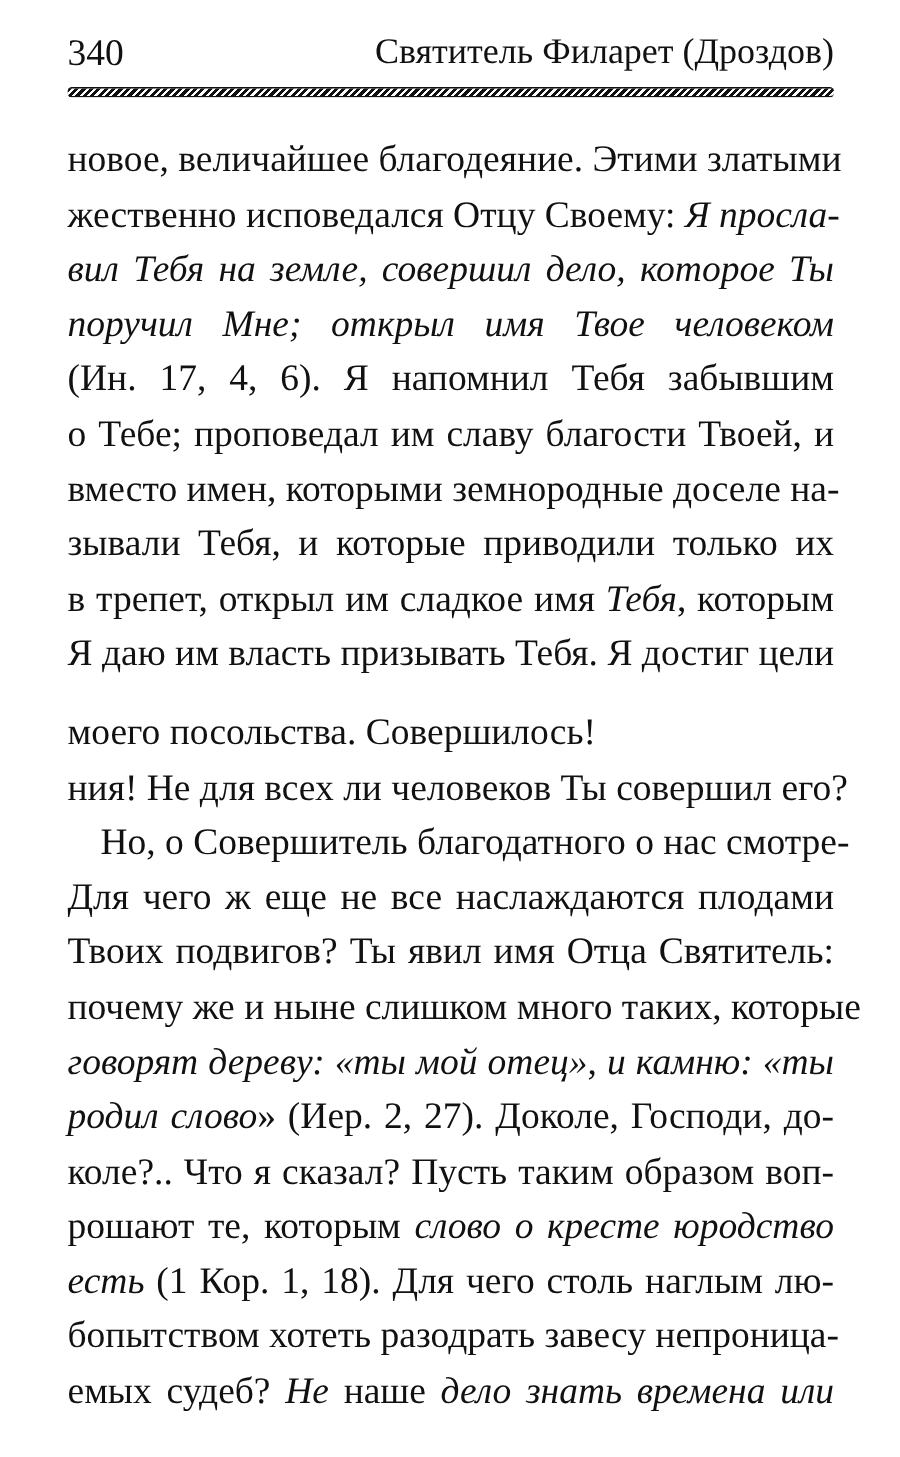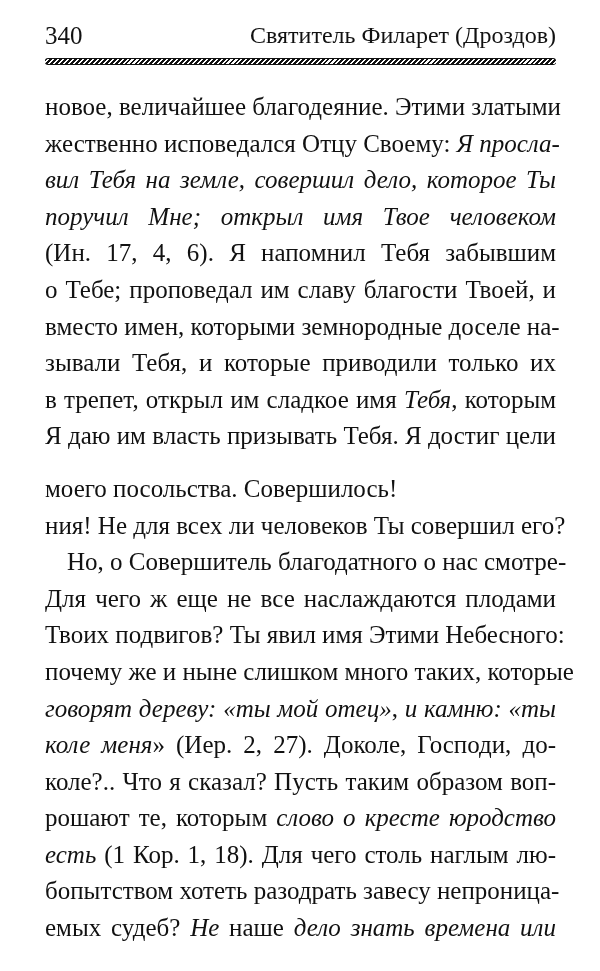--- a/index.html
+++ b/index.html
@@ -34,23 +34,23 @@
     <span class="line"><span>(Ин. 17, 4, 6). Я напомнил Тебя забывшим</span></span>
     <span class="line"><span>о Тебе; проповедал им славу благости Твоей, и</span></span>
     <span class="line"><span>вместо имен, которыми земнородные доселе на-</span></span>
     <span class="line"><span>зывали Тебя, и которые приводили только их</span></span>
     <span class="line"><span>в трепет, открыл им сладкое имя </span><span class="it">Тебя</span><span>, которым</span></span>
     <span class="line"><span>Я даю им власть призывать Тебя. Я достиг цели</span></span>
     <span class="line last"><span>моего посольства. Совершилось!</span></span>
     <span class="line"><span>ния! Не для всех ли человеков Ты совершил его?</span></span>
     <span class="line indent"><span>Но, о Совершитель благодатного о нас смотре-</span></span>
     <span class="line"><span>Для чего ж еще не все наслаждаются плодами</span></span>
-    <span class="line"><span>Твоих подвигов? Ты явил имя Этими Небесного:</span></span>
+    <span class="line"><span>Твоих подвигов? Ты явил имя Отца Святитель:</span></span>
     <span class="line"><span>почему же и ныне слишком много таких, которые</span></span>
     <span class="line"><span class="it">говорят дереву: «ты мой отец»</span><span>, </span><span class="it">и камню: «ты</span></span>
-    <span class="line"><span class="it">коле меня</span><span>» (Иер. 2, 27). Доколе, Господи, до-</span></span>
+    <span class="line"><span class="it">родил слово</span><span>» (Иер. 2, 27). Доколе, Господи, до-</span></span>
     <span class="line"><span>коле?.. Что я сказал? Пусть таким образом воп-</span></span>
     <span class="line"><span>рошают те, которым </span><span class="it">слово о кресте юродство</span></span>
     <span class="line"><span class="it">есть</span><span> (1 Кор. 1, 18). Для чего столь наглым лю-</span></span>
     <span class="line"><span>бопытством хотеть разодрать завесу непроница-</span></span>
     <span class="line"><span>емых судеб? </span><span class="it">Не</span><span> наше </span><span class="it">дело знать времена или</span></span>
     <span class="line"></span>
   </div>
 
 </body></html>

